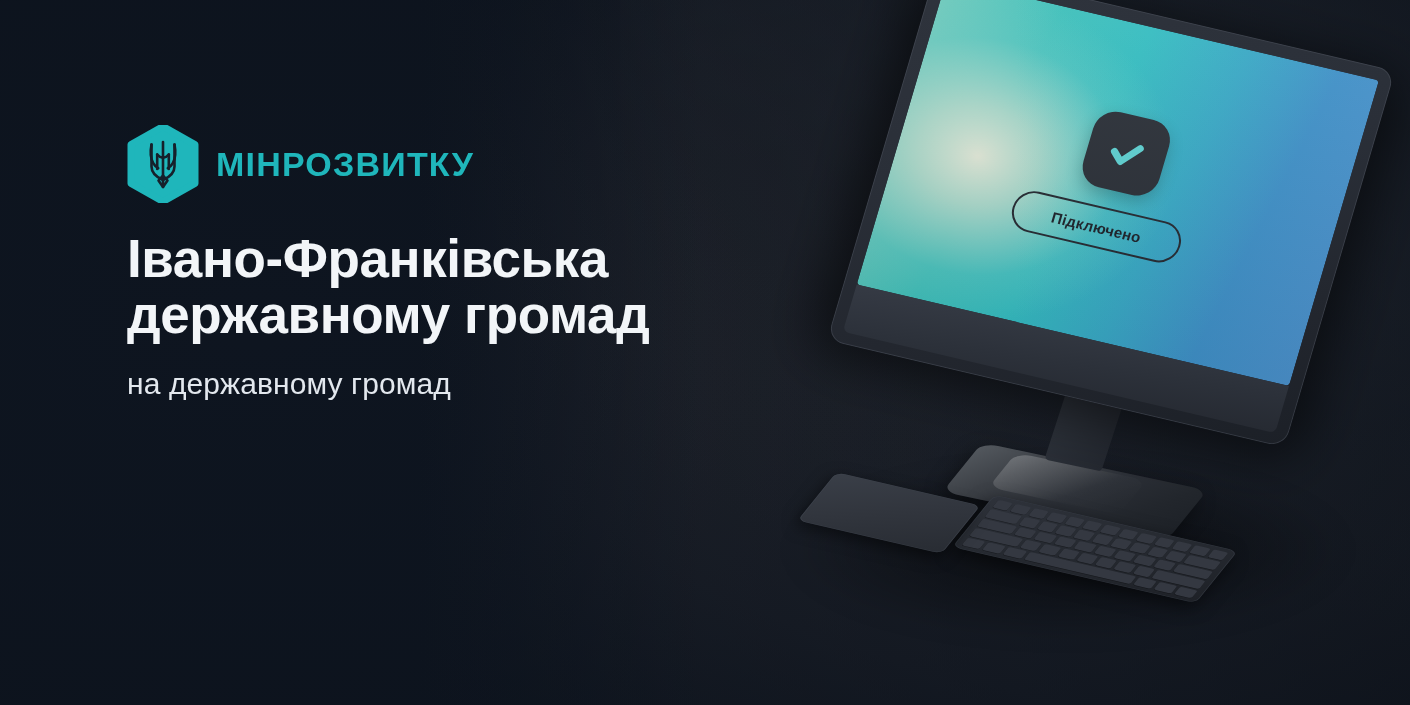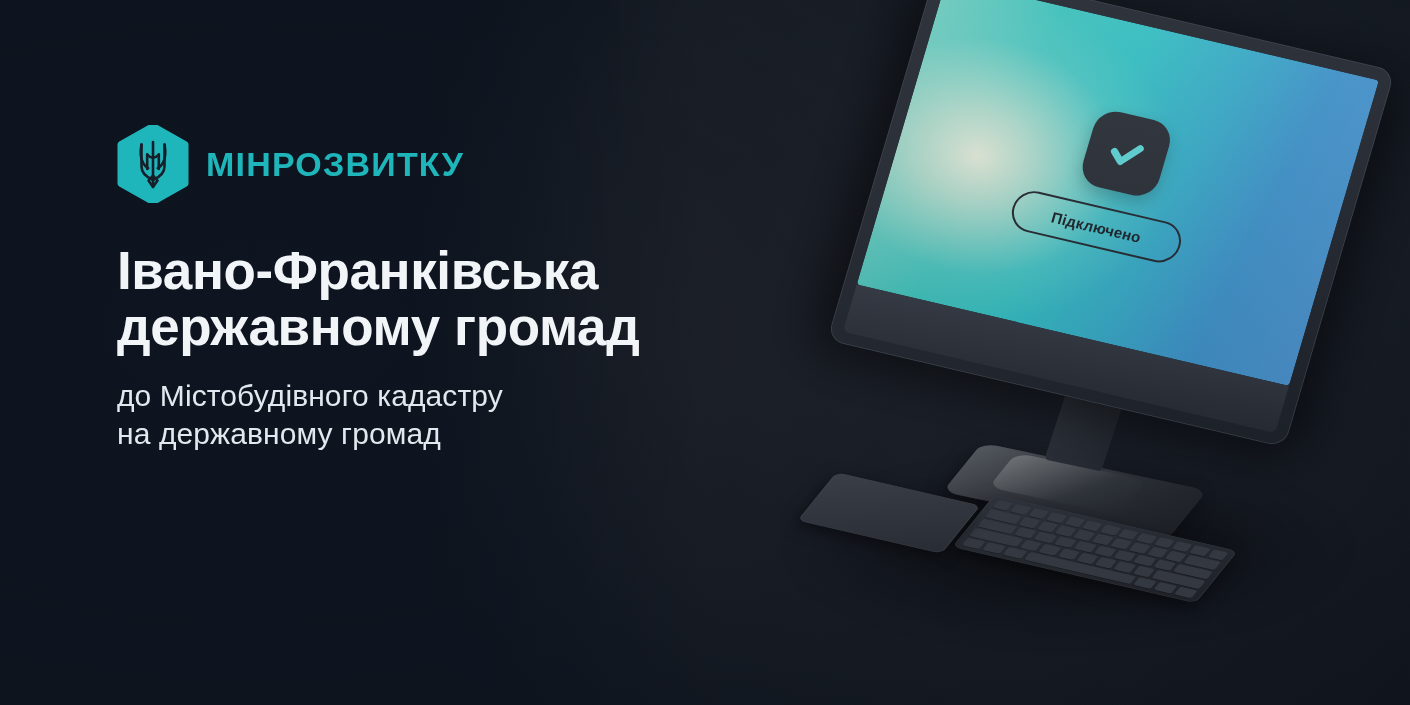--- a/index.html
+++ b/index.html
@@ -30,30 +30,30 @@
   .bg-vign{
     position:absolute;inset:0;
     background:radial-gradient(120% 130% at 18% 46%, rgba(13,20,30,0.0) 0%, rgba(11,17,26,0.55) 62%, rgba(9,14,22,0.9) 100%);
   }
   .bg-leftwash{
     position:absolute;left:0;top:0;width:700px;height:705px;
     background:linear-gradient(90deg,#0e1520 0%, #0e1520 60%, rgba(14,21,32,0) 100%);
   }
 
   
-  .left{position:absolute;left:117px;top:126px;width:640px;}
+  .left{position:absolute;left:127px;top:126px;width:640px;}
   .brand{display:flex;align-items:center;gap:17px;height:76px;}
   .hexmark{width:72px;height:78px;position:relative;flex:none;}
   .hexmark svg{display:block;width:72px;height:78px;}
   .brandword{
     color:#1fb6bb;font-size:34px;font-weight:bold;letter-spacing:1.2px;
     line-height:1;white-space:nowrap;
   }
   .headline{
-    margin-top:41px;
+    margin-top:29px;
     color:#f2f5f8;
     font-size:53px;
     font-weight:bold;
     line-height:1.055;
     letter-spacing:-0.4px;
     max-width:600px;
   }
   .headline span{display:block;white-space:nowrap;}
   .subhead{
     margin-top:22px;
@@ -220,21 +220,20 @@
       </div>
       <div class="brandword">МІНРОЗВИТКУ</div>
     </div>
 
     <div class="headline">
       <span>Івано-Франківська</span>
       <span>державному громад</span>
     </div>
 
     <div class="subhead">
-      <span>до Містобудівного кадастру</span>
       <span>на державному громад</span>
     </div>
 
   </div>
 
   <div class="scene">
 
     <div class="scene-shadow"></div>
 
     <div class="stand-base">

